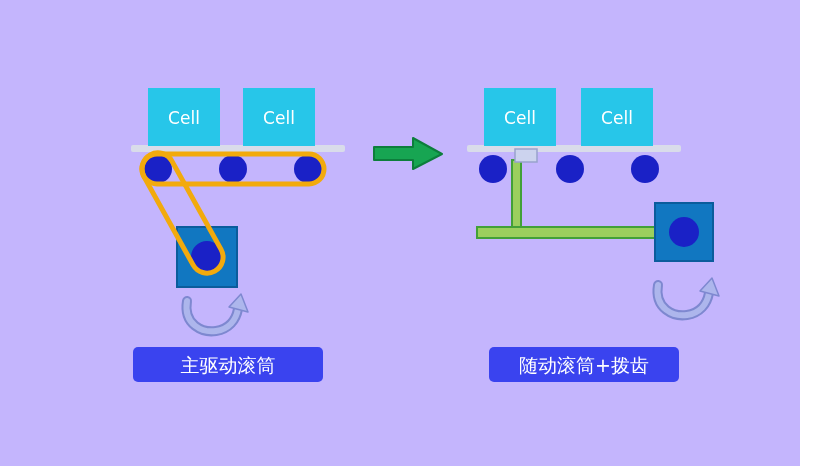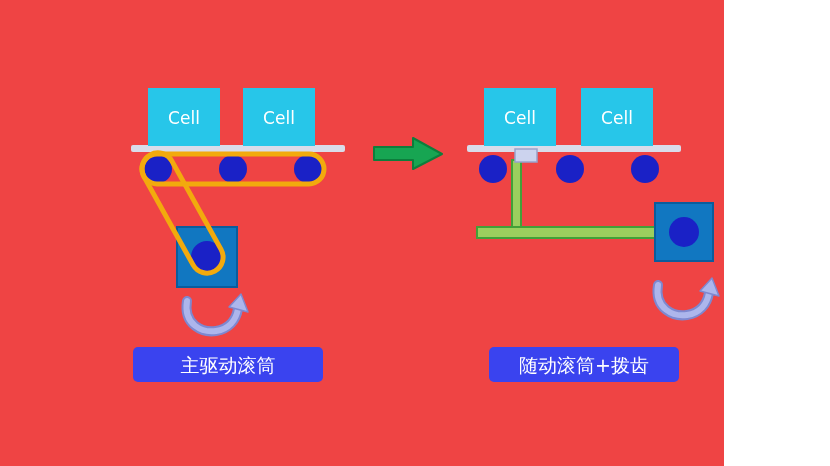--- a/index.html
+++ b/index.html
@@ -1,20 +1,20 @@
 <!DOCTYPE html>
 <html><head>
 <meta charset="utf-8">
 <style>
   html, body { margin: 0; padding: 0; background: #ffffff; }
   .canvas {
     position: relative;
-    width: 724px;
+    width: 800px;
     height: 466px;
-    background: #ef4444;
+    background: #c4b5fd;
     overflow: hidden;
     font-family: "DejaVu Sans", "Liberation Sans", sans-serif;
   }
   .canvas svg { position: absolute; left: 0; top: 0; }
   text.cell-label {
     font-size: 17px;
     fill: #ffffff;
     font-family: "DejaVu Sans", "Liberation Sans", sans-serif;
   }
   text.caption-label {

